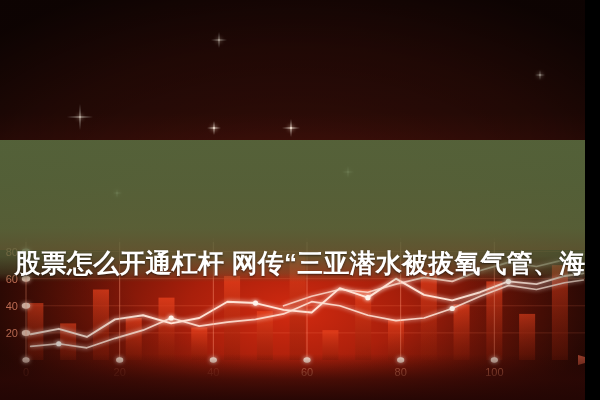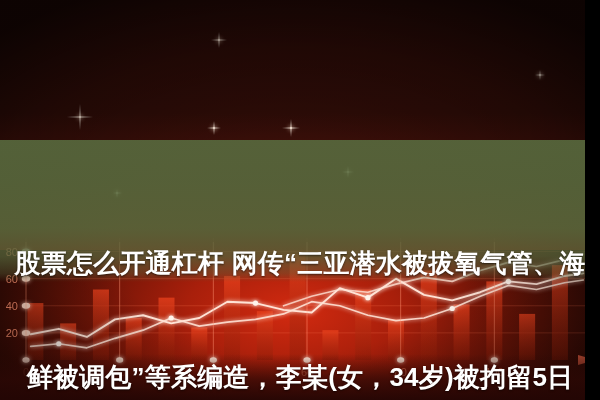--- a/index.html
+++ b/index.html
@@ -206,17 +206,16 @@
       </svg>
   </div>
 
   <div class="vignette"></div>
   <div class="bottom-fade"></div>
 
   <div class="band"></div>
 
   <div class="headline">
     <span class="hl-line">股票怎么开通杠杆 网传“三亚潜水被拔氧气管、海</span>
-    <span class="hl-line">鲜被调包”等系编造，李某(女，34岁)被拘留5日</span>
     
   </div>
 
 </div>
 
 </body></html>

